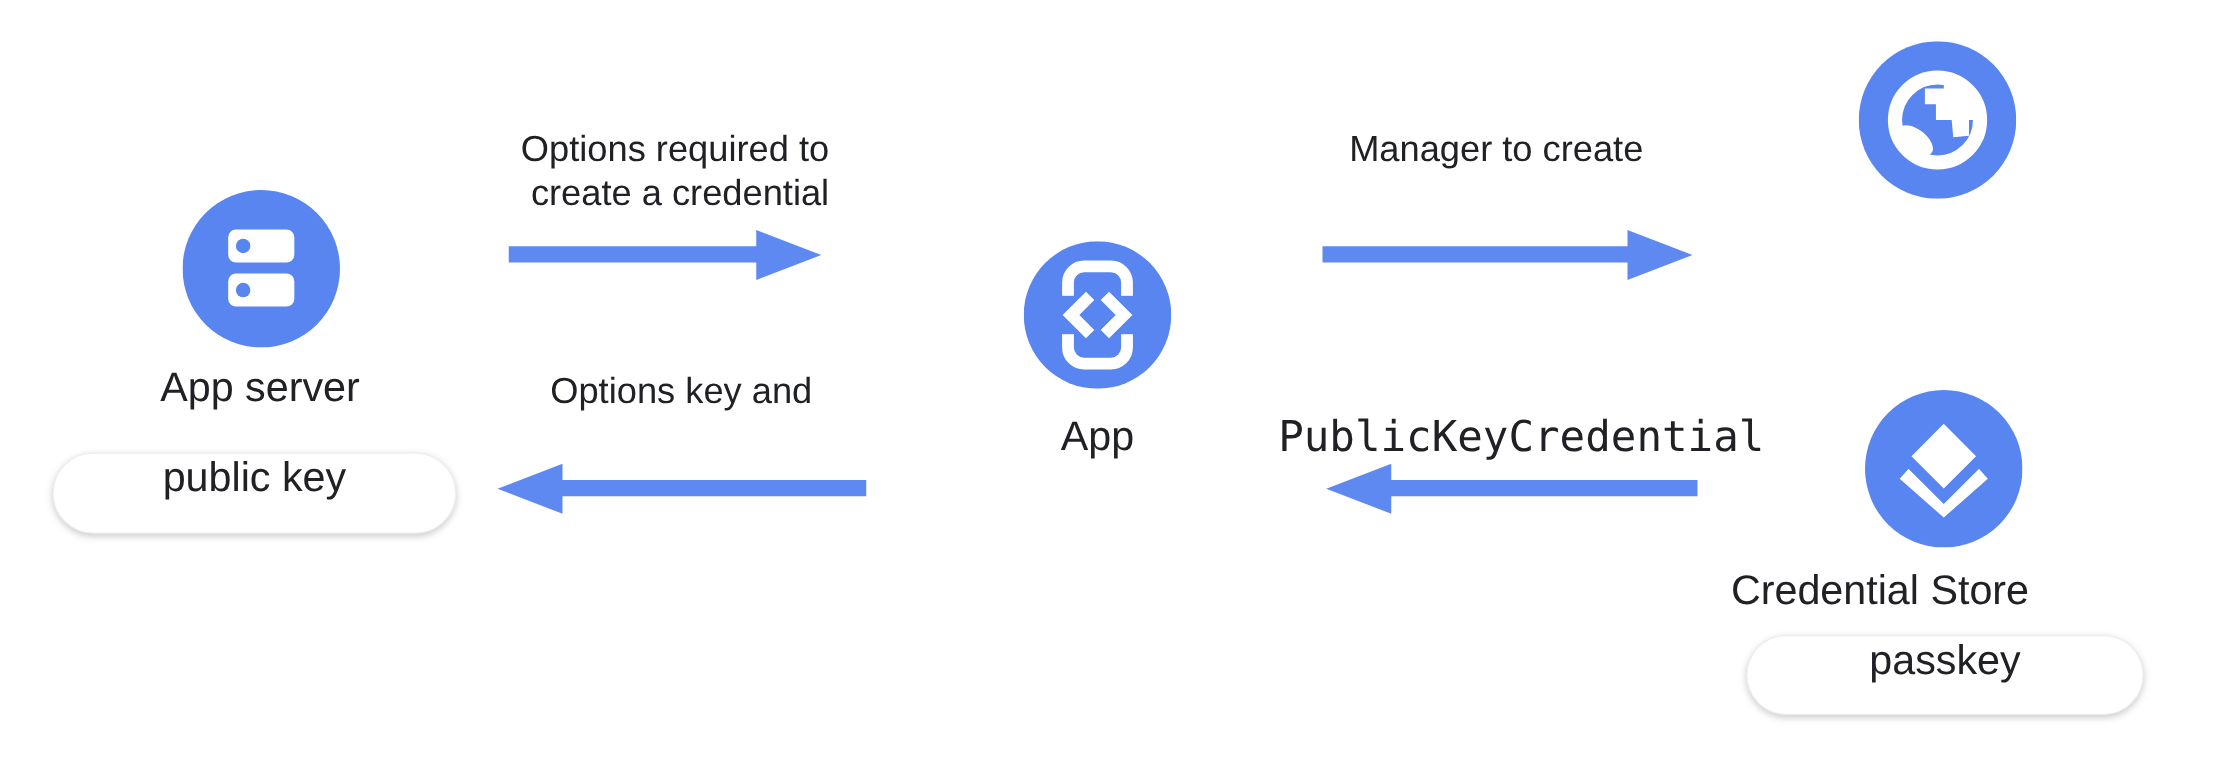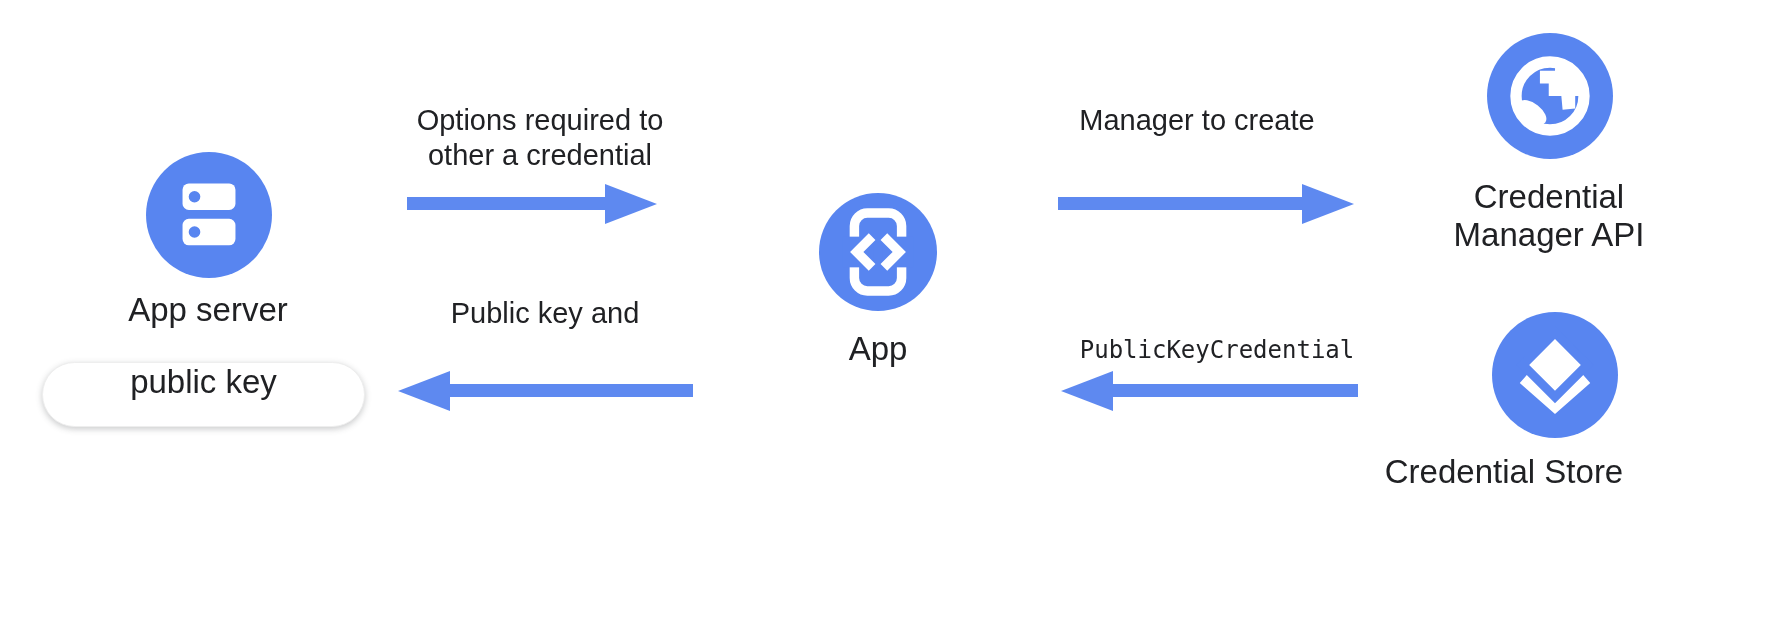--- a/index.html
+++ b/index.html
@@ -28,33 +28,33 @@
     text-align: center;
     font-size: 33px;
     line-height: 38px;
     color: var(--text-dark);
     white-space: nowrap;
   }
 
   .flow-label {
     position: absolute;
     transform: translateX(-50%);
-    text-align: center;
+    text-align: right;
     font-size: 29px;
     line-height: 35px;
     color: var(--text-dark);
     white-space: nowrap;
   }
 
   .mono-label {
     position: absolute;
     transform: translateX(-50%);
     text-align: left;
     font-family: "DejaVu Sans Mono", "Liberation Mono", monospace;
-    font-size: 24px;
+    font-size: 34px;
     line-height: 34px;
     color: var(--text-dark);
     white-space: nowrap;
   }
 
   .pill {
     position: absolute;
     background: var(--pill-bg);
     border: 1px solid #eeeeee;
     border-radius: 34px;
@@ -137,26 +137,26 @@
     <circle class="accent-fill" cx="38.5" cy="35.5" r="4.6"></circle>
     <circle class="accent-fill" cx="38.5" cy="63.5" r="4.6"></circle>
   </svg>
   <div id="label-app-server" class="node-label">App server</div>
   <div id="pill-public-key" class="pill">
     <span>public key</span>
   </div>
 
   <div id="label-options" class="flow-label">
     <div>Options required to</div>
-    <div>other a credential</div>
+    <div>create a credential</div>
   </div>
   <div id="arrow-options" class="arrow right"></div>
 
   <div id="label-public-key-info" class="flow-label">
-    <div>Public key and</div>
+    <div>Options key and</div>
   </div>
   <div id="arrow-public-key" class="arrow left"></div>
 
   <svg id="badge-app" class="circle-badge" viewBox="0 0 100 100" aria-hidden="true">
     <circle class="accent-fill" cx="50" cy="50" r="50"></circle>
     <rect x="30" y="17" width="40" height="66" rx="11" class="white-stroke" stroke-width="8"></rect>
     <rect class="accent-fill" x="20" y="37" width="26" height="26"></rect>
     <rect class="accent-fill" x="54" y="37" width="26" height="26"></rect>
     <polyline points="45,37 32,50 45,63" class="white-stroke" stroke-width="8" stroke-linecap="butt" stroke-linejoin="miter"></polyline>
     <polyline points="55,37 68,50 55,63" class="white-stroke" stroke-width="8" stroke-linecap="butt" stroke-linejoin="miter"></polyline>
@@ -170,25 +170,24 @@
 
   <div id="label-pkc" class="mono-label">PublicKeyCredential</div>
   <div id="arrow-pkc" class="arrow left"></div>
 
   <svg id="badge-cma" class="circle-badge" viewBox="0 0 100 100" aria-hidden="true">
     <circle class="accent-fill" cx="50" cy="50" r="50"></circle>
     <circle class="white-stroke" cx="50" cy="50" r="27" stroke-width="9"></circle>
     <path class="white-fill" d="M54 21 L74 32 L80 50 L70 50 L70 60 L60 61 L59 50 L49 50 L49 40 L42 40 L42 30 L54 30 Z"></path>
     <ellipse class="white-fill" cx="36" cy="63" rx="13" ry="7" transform="rotate(38 36 63)"></ellipse>
   </svg>
-  <div id="label-cma" class="node-label">
-    <div>Credential</div>
-    <div>Manager API</div>
-  </div>
 
   <svg id="badge-cs" class="circle-badge" viewBox="0 0 100 100" aria-hidden="true">
     <circle class="accent-fill" cx="50" cy="50" r="50"></circle>
     <polyline points="25,53 50,75 75,53" class="white-stroke" stroke-width="9" stroke-linecap="butt" stroke-linejoin="miter"></polyline>
     <rect class="accent-stroke-fill" x="32" y="24" width="36" height="36" stroke-width="7" transform="rotate(45 50 42)"></rect>
   </svg>
   <div id="label-cs" class="node-label">Credential Store</div>
+  <div id="pill-passkey" class="pill">
+    <span>passkey</span>
+  </div>
 
 </div>
 
 </body></html>

